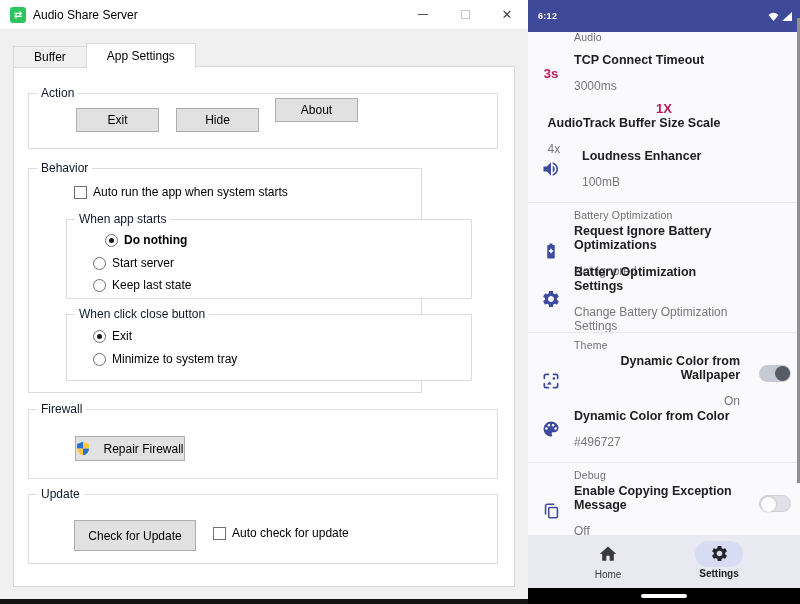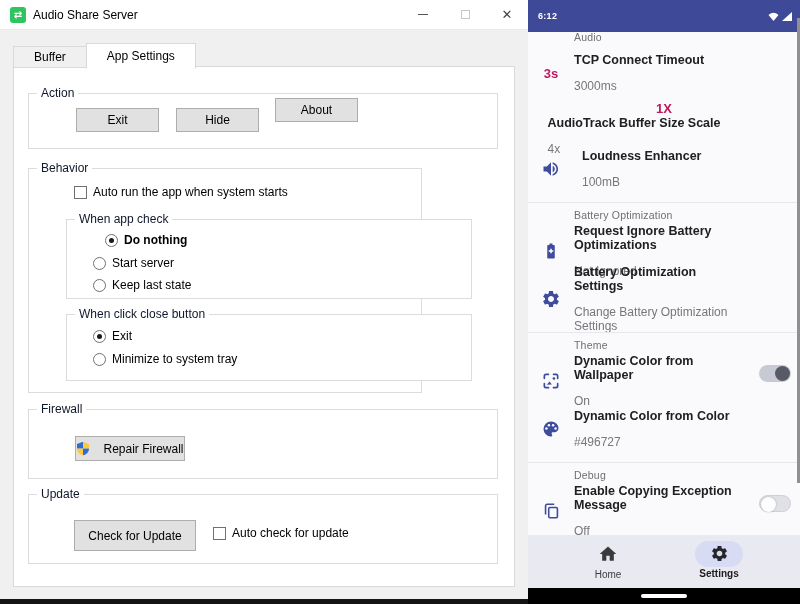--- a/index.html
+++ b/index.html
@@ -55,21 +55,21 @@
   
   #android { position:absolute; left:528px; top:0; width:272px; height:604px; background:#fafafd; }
   #statusbar { position:absolute; left:0; top:0; width:100%; height:32px; background:#3e4a97; color:#fff; display:flex; align-items:center; }
   #stime { font-size:9px; font-weight:bold; margin-left:10px; letter-spacing:0.3px; }
   #sicons { margin-left:auto; margin-right:8px; display:flex; gap:3px; align-items:flex-end; }
 
   .ahead { position:absolute; left:46px; font-size:10.5px; color:#6e6e73; letter-spacing:0.2px; }
   .h-audio{ top:31px; } .h-batt{ top:209px; } .h-theme{ top:339px; } .h-debug{ top:469px; }
 
   .arow { position:absolute; left:0; width:100%; height:40px; display:flex; align-items:center; }
-  .r1{top:53px;} .r2{top:101px;flex-direction:column;} .r3{top:149px;gap:8px;} .r4{top:231px;} .r5{top:279px;} .r6{top:361px;} .r7{top:409px;} .r8{top:491px;}
+  .r1{top:53px;} .r2{top:101px;flex-direction:column;} .r3{top:149px;gap:8px;} .r4{top:231px;} .r5{top:279px;} .r6{top:361px;text-align:right;} .r7{top:409px;} .r8{top:491px;}
   .aicon { width:46px; display:flex; justify-content:center; align-items:center; flex:0 0 auto; }
   .icontext { font-size:13px; font-weight:bold; color:#be185d; }
   .atext { flex:1; min-width:0; padding-right:60px; }
   .atitle { font-size:12.5px; font-weight:bold; color:#202022; line-height:14px; }
   .asub { font-size:12px; color:#76767b; margin-top:12px; }
 
   .divider { position:absolute; left:0; width:100%; height:1px; background:#e8e8ec; }
   .d1{top:202px;} .d2{top:332px;} .d3{top:462px;}
 
   .switch { position:absolute; right:9px; width:32px; height:17px; border-radius:9px; }
@@ -131,21 +131,21 @@
 
       <div class="gbox gbox-behavior">
         <span class="legend">Behavior</span>
 
         <div class="ckrow row-autorun">
           <span class="ckbox"></span>
           <span>Auto run the app when system starts</span>
         </div>
 
         <div class="gbox gbox-inner1">
-          <span class="legend">When app check</span>
+          <span class="legend">When app starts</span>
           <div class="ckrow rad1">
             <span class="radio checked"></span>
             <span>Do nothing</span>
           </div>
           <div class="ckrow rad2">
             <span class="radio"></span>
             <span>Start server</span>
           </div>
           <div class="ckrow rad3">
             <span class="radio"></span>

